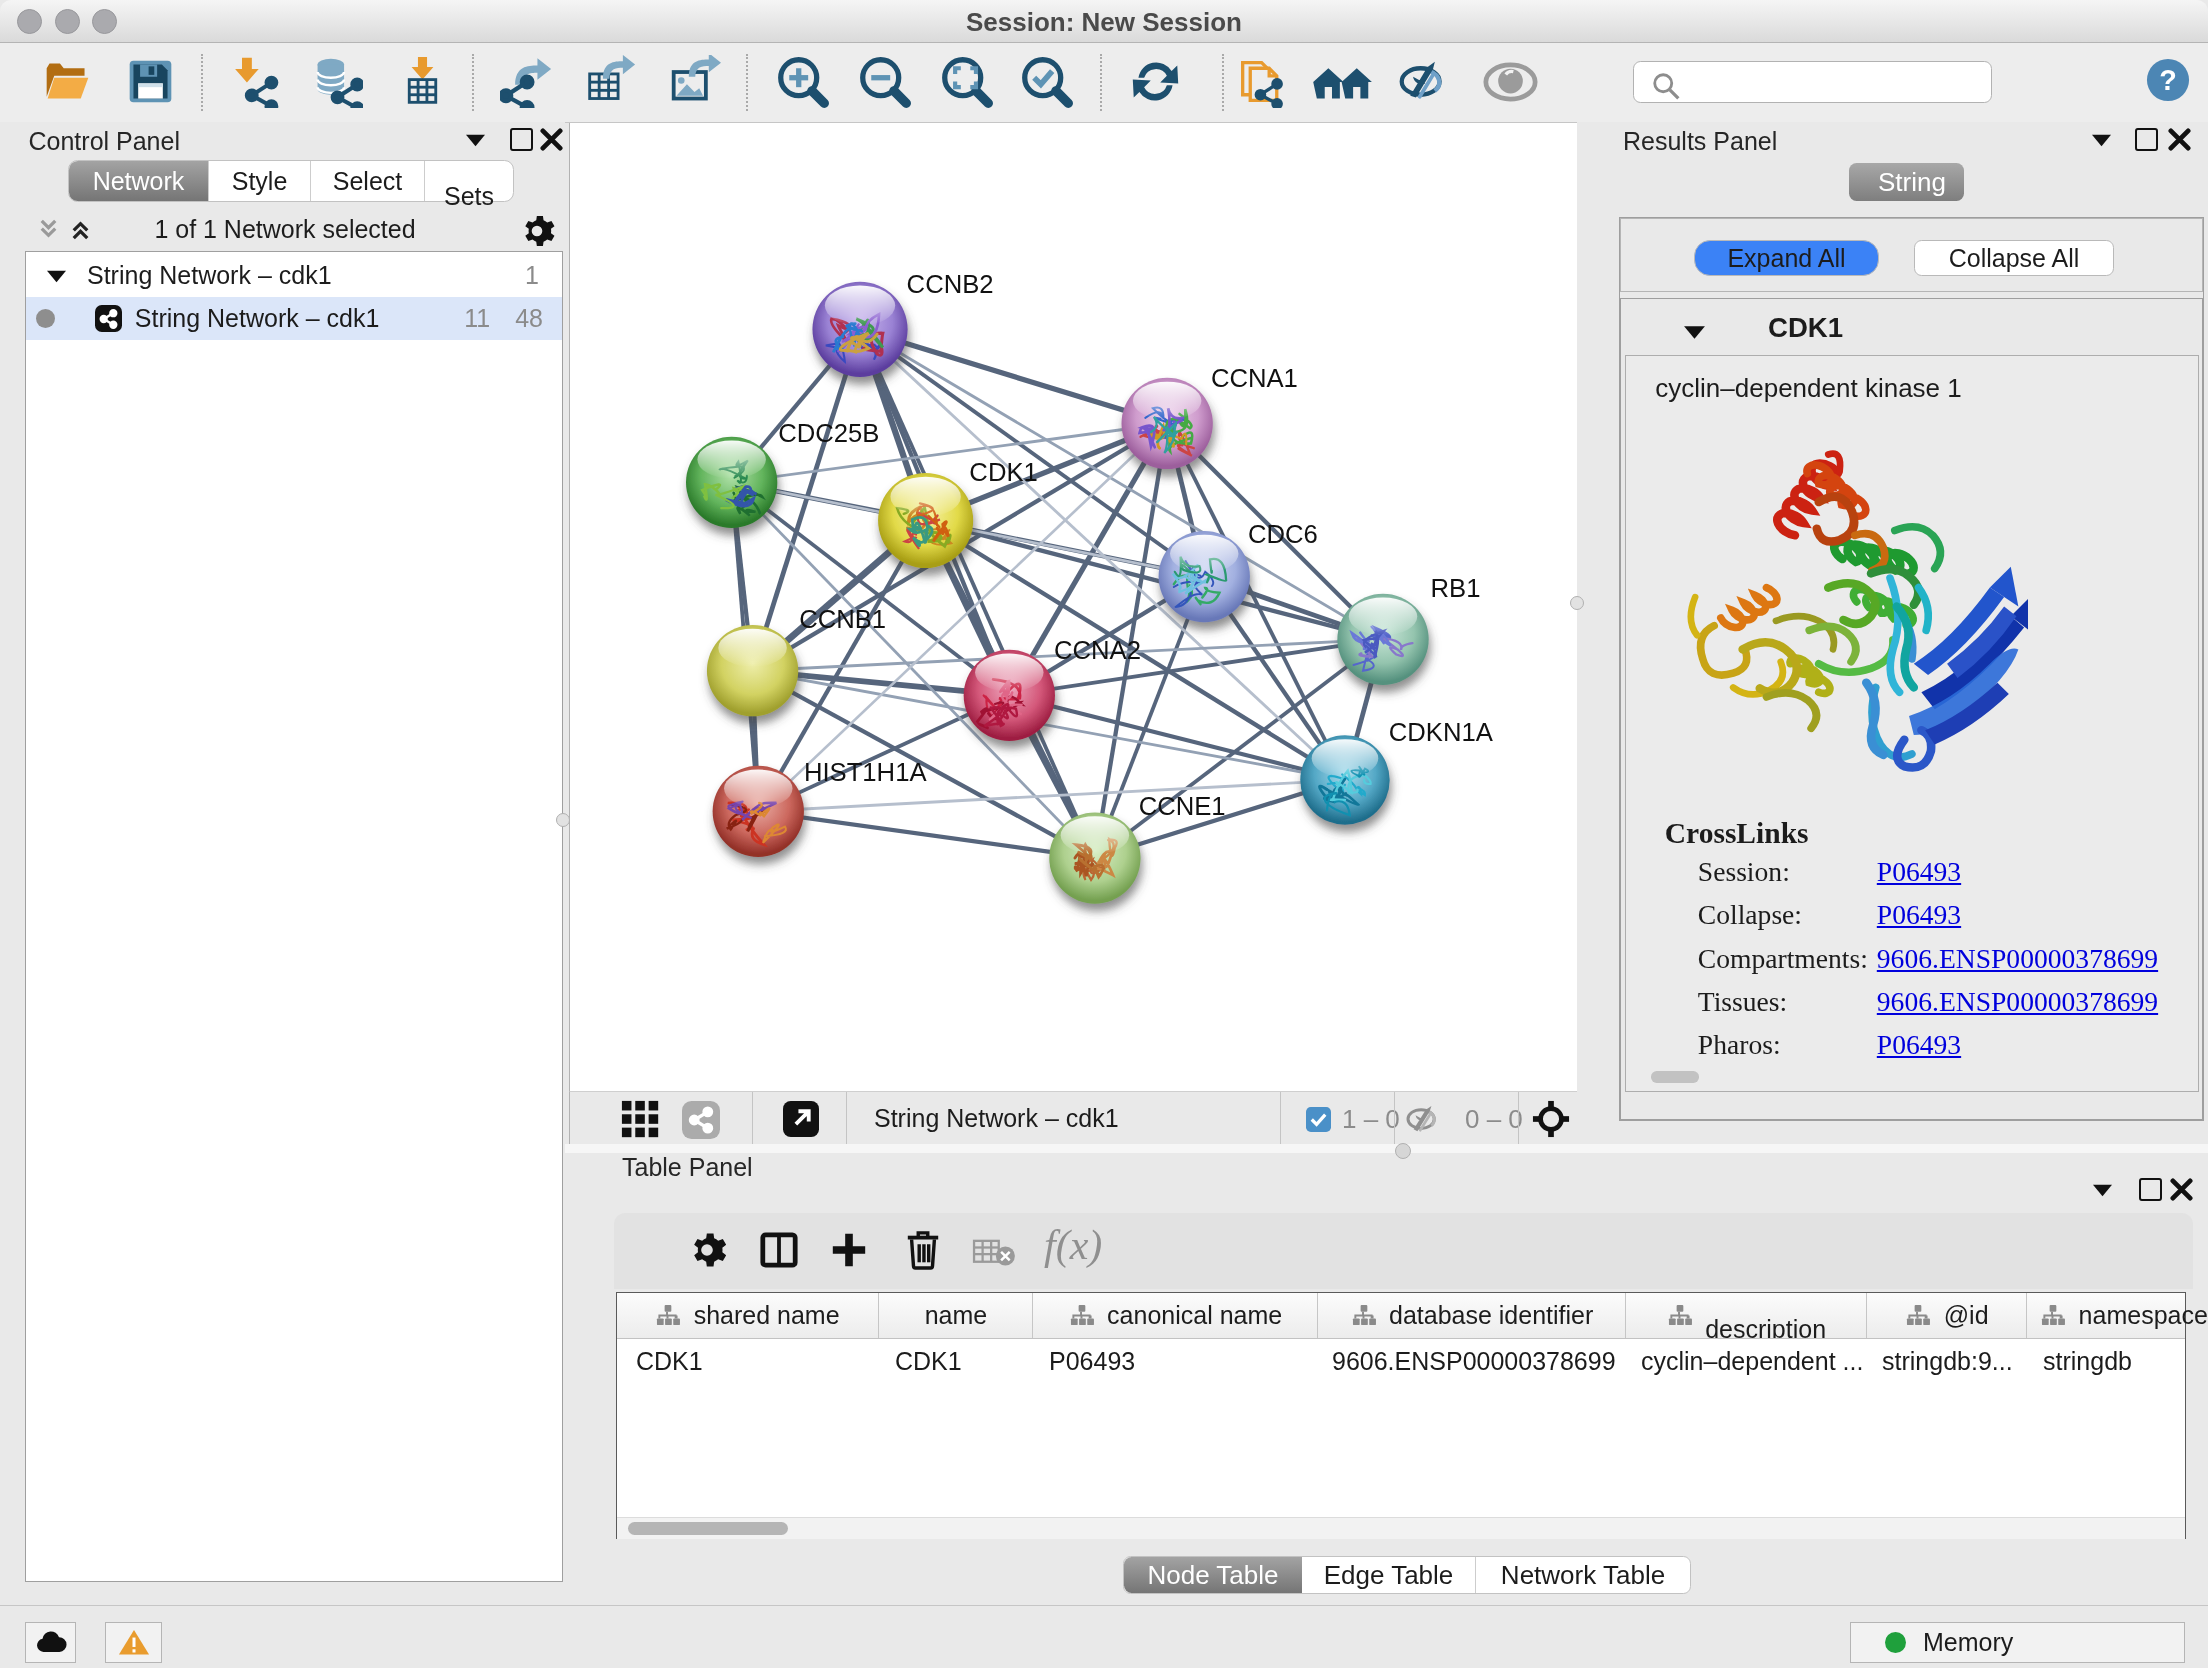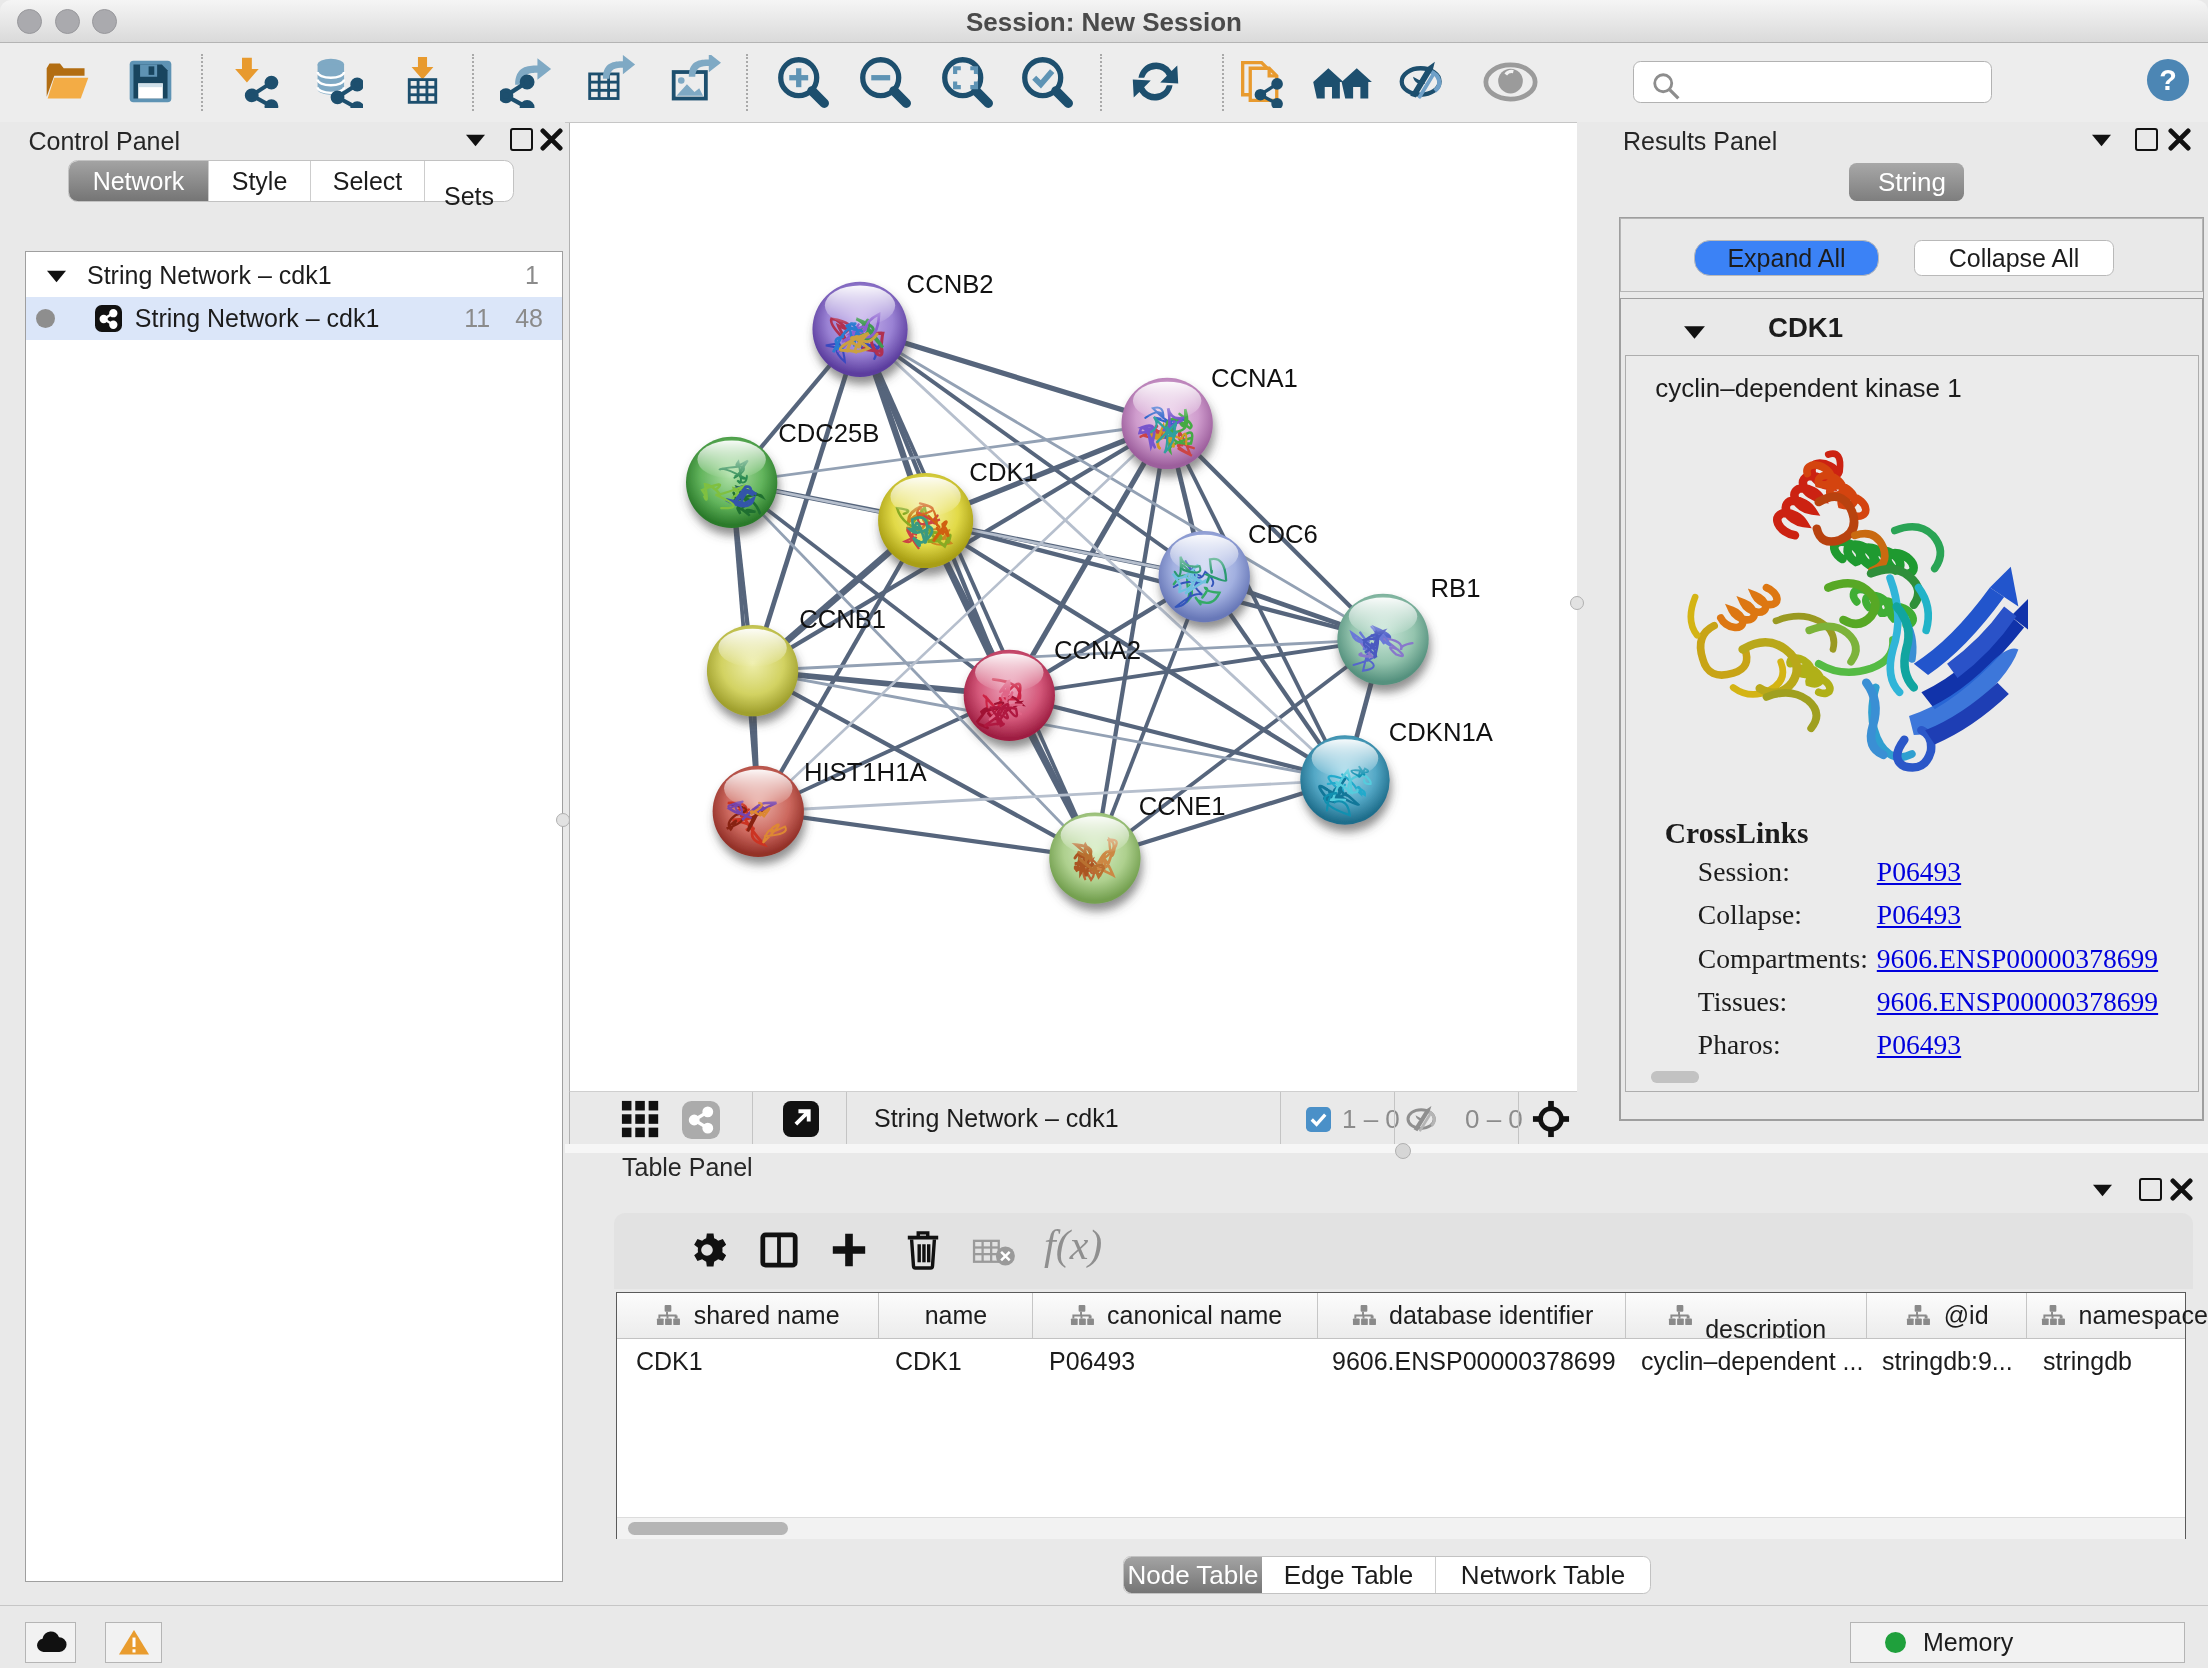--- a/index.html
+++ b/index.html
@@ -220,20 +220,38 @@
     </svg>
   <div class="abs" style="left:510px;top:5.7px;width:19px;height:19px;border:2.9px solid #111;border-radius:2.9px;"></div>
   <svg class="abs" style="left:540px;top:5.7px;" width="23" height="23" viewBox="0 0 24 24">
       <path d="M3 3 L21 21 M21 3 L3 21" stroke="#111" stroke-width="5" stroke-linecap="round"></path>
     </svg>
   <div class="abs" id="tabrow">
     <div class="tab tabsel" style="width:139px;">Network</div>
     <div class="tab" style="width:101px;">Style</div>
     <div class="tab" style="width:113px;">Select</div>
     <div class="tab" style="width:88px;border-right:none;margin-top:15px;">Sets</div>
+  </div>
+  <div class="abs" id="collapsebar">
+    <svg class="abs" style="left:9.5px;top:5.7px;" width="27" height="27" viewBox="0 0 28 28">
+        <g stroke="#9a9a9a" stroke-width="3.4" fill="none">
+          <path d="M7 5 L14 12 L21 5"></path>
+          <path d="M7 13 L14 20 L21 13"></path>
+        </g>
+      </svg>
+    <svg class="abs" style="left:42px;top:5.7px;" width="27" height="27" viewBox="0 0 28 28">
+        <g stroke="#222" stroke-width="3.4" fill="none">
+          <path d="M7 23 L14 16 L21 23"></path>
+          <path d="M7 15 L14 8 L21 15"></path>
+        </g>
+      </svg>
+    <div class="abs" style="left:103px;top:0;width:314px;height:38px;display:flex;align-items:center;justify-content:center;font-size:25px;">1 of 1 Network selected</div>
+    <svg class="abs" style="left:493px;top:1.9px;" width="38" height="38" viewBox="0 0 24 24">
+        <path fill="#111" d="M12 8.5a3.5 3.5 0 1 0 0 7 3.5 3.5 0 0 0 0-7zm9.2 4.9l2.3 1.8-2 3.4-2.8-1a7.6 7.6 0 0 1-2.4 1.4l-.4 2.9h-4l-.4-2.9a7.6 7.6 0 0 1-2.4-1.4l-2.8 1-2-3.4 2.3-1.8a7.7 7.7 0 0 1 0-2.8L4.3 8.8l2-3.4 2.8 1a7.6 7.6 0 0 1 2.4-1.4l.4-2.9h4l.4 2.9c.9.3 1.7.8 2.4 1.4l2.8-1 2 3.4-2.3 1.8a7.7 7.7 0 0 1 0 2.8z" transform="translate(12 12) scale(0.96) translate(-12 -12)"></path>
+      </svg>
   </div>
   <div class="abs" id="netlist">
 
     <div class="lrow" id="row1" style="margin-top:1.9px;">
       <svg style="margin-left:19px;" width="23" height="19" viewBox="0 0 24 20">
           <path d="M2 5 L22 5 L12 17 Z" fill="#111"></path>
         </svg>
       <span style="margin-left:19px;">String Network – cdk1</span>
       <span class="gray" style="margin-left:auto;margin-right:23px;">1</span>
     </div>
@@ -841,21 +859,21 @@
       <span style="position:absolute;left:715px;top:7.6px;white-space:nowrap;">9606.ENSP00000378699</span>
       <span style="position:absolute;left:1024px;top:7.6px;white-space:nowrap;">cyclin–dependent ...</span>
       <span style="position:absolute;left:1265px;top:7.6px;white-space:nowrap;">stringdb:9...</span>
       <span style="position:absolute;left:1426px;top:7.6px;white-space:nowrap;">stringdb</span>
     </div>
     <div class="abs" style="left:0;top:224px;width:1568px;height:21px;background:#f2f2f2;border-top:1px solid #dcdcdc;">
       <div class="abs" style="left:10.5px;top:3.8px;width:160px;height:13.3px;background:#b5b5b5;border-radius:6.7px;"></div>
     </div>
   </div>
   <div class="abs" style="left:558px;top:403px;height:36px;display:flex;background:#fff;border:1px solid #c2c2c2;border-radius:7.6px;">
-    <div style="width:138px;background:linear-gradient(#a3a3a3,#757575);color:#fff;border-radius:7.6px 0 0 7.6px;display:flex;align-items:center;justify-content:center;font-size:26px;">Node Table</div>
+    <div style="width:178px;background:linear-gradient(#a3a3a3,#757575);color:#fff;border-radius:7.6px 0 0 7.6px;display:flex;align-items:center;justify-content:center;font-size:26px;">Node Table</div>
     <div style="width:173px;display:flex;align-items:center;justify-content:center;font-size:26px;border-right:1px solid #cdcdcd;text-align:right;">Edge Table</div>
     <div style="width:214px;display:flex;align-items:center;justify-content:center;font-size:26px;">Network Table</div>
   </div>
   </div>
 <div class="abs" id="statusbar">
   <div class="abs sbtn" style="left:25px;width:49px;">
       <svg width="32" height="23" viewBox="0 0 34 24">
         <path d="M9 22 a7 7 0 0 1 -1-13.9 a9 9 0 0 1 17.5-1.6 A6.5 6.5 0 0 1 26 22 Z" fill="#111"></path>
       </svg>
     </div>

